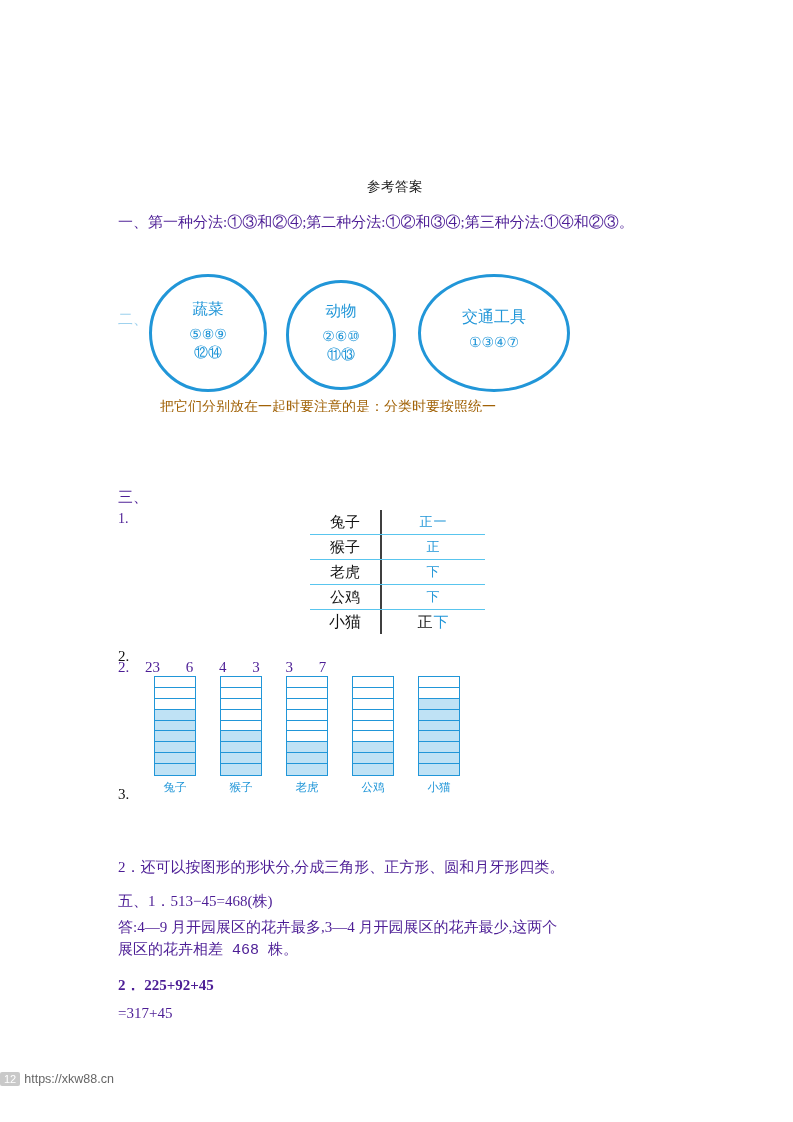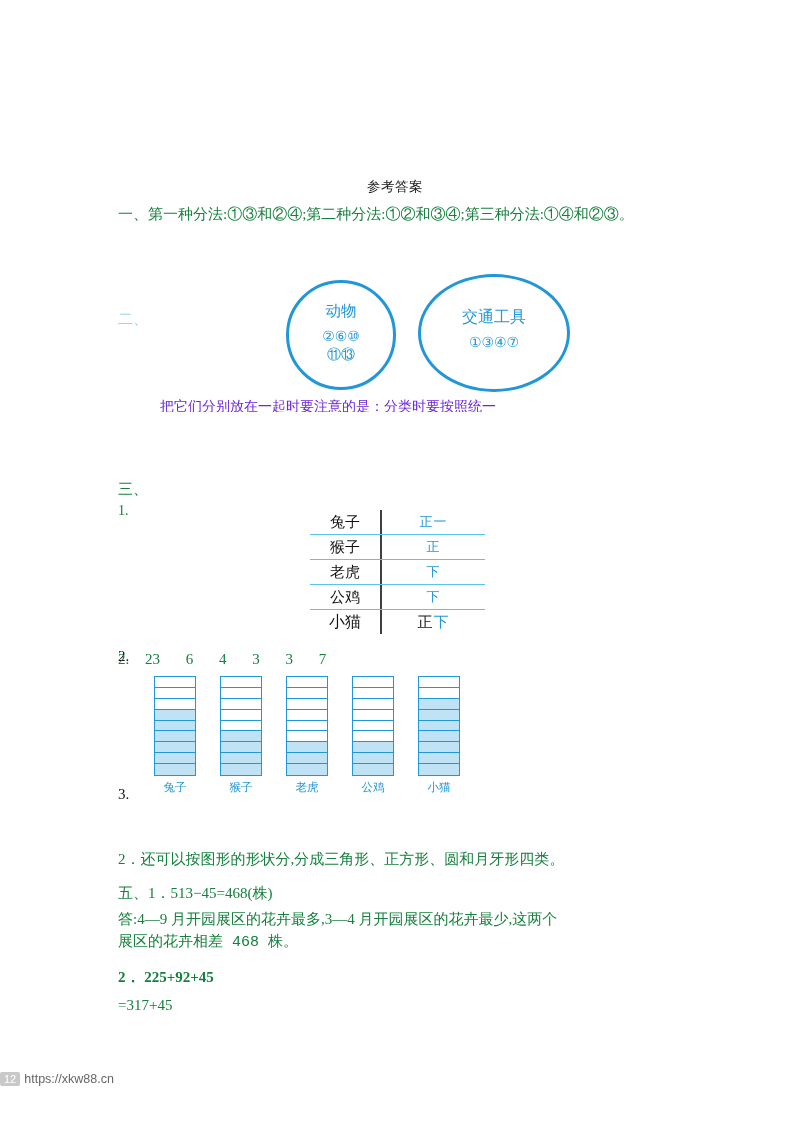--- a/index.html
+++ b/index.html
@@ -29,22 +29,23 @@
     top: 178px;
     font-size: 13.5px;
     color: #1a1a1a;
     font-family: "Liberation Sans", sans-serif;
     letter-spacing: 0.5px;
   }
   .line {
     position: absolute;
     font-size: 15px;
     line-height: 22px;
-    color: #15803d;
+    color: #4c1d95;
     white-space: nowrap;
+    margin-top: 8px;
   }
   .line.wrap { white-space: normal; }
 
   
   .circ-area {
     position: absolute;
     left: 118px;
     top: 262px;
     width: 560px;
     height: 140px;
@@ -81,21 +82,21 @@
     line-height: 18px;
     font-family: "Liberation Sans", sans-serif;
   }
   .ghost-line {
     position: absolute;
     left: 160px;
     top: 398px;
     width: 420px;
     height: 14px;
     font-size: 14px;
-    color: #6d28d9;
+    color: #a16207;
     overflow: hidden;
     white-space: nowrap;
     font-family: Liberation Mono, monospace;
   }
 
   
   .tally {
     position: absolute;
     left: 310px;
     top: 510px;
@@ -212,20 +213,25 @@
 
 <div class="page">
 
   <div class="doc-title">参考答案</div>
 
   <div class="line wrap" style="left:118px; top:203px; width:575px;">一、第一种分法:①③和②④;第二种分法:①②和③④;第三种分法:①④和②③。</div>
 
   <div class="circ-area">
     <div class="sec2-label">二、</div>
 
+    <div class="ellipse" style="left:31px; top:12px; width:118px; height:118px;">
+      <div class="cap" style="top:22px;">蔬菜</div>
+      <div class="nums" style="top:48px;">⑤⑧⑨</div>
+      <div class="nums" style="top:66px;">⑫⑭</div>
+    </div>
 
     <div class="ellipse" style="left:168px; top:18px; width:110px; height:110px;">
       <div class="cap" style="top:18px;">动物</div>
       <div class="nums" style="top:44px;">②⑥⑩</div>
       <div class="nums" style="top:62px;">⑪⑬</div>
     </div>
 
     <div class="ellipse" style="left:300px; top:12px; width:152px; height:118px;">
       <div class="cap" style="top:30px; font-size:16px;">交通工具</div>
       <div class="nums" style="top:56px;">①③④⑦</div>

